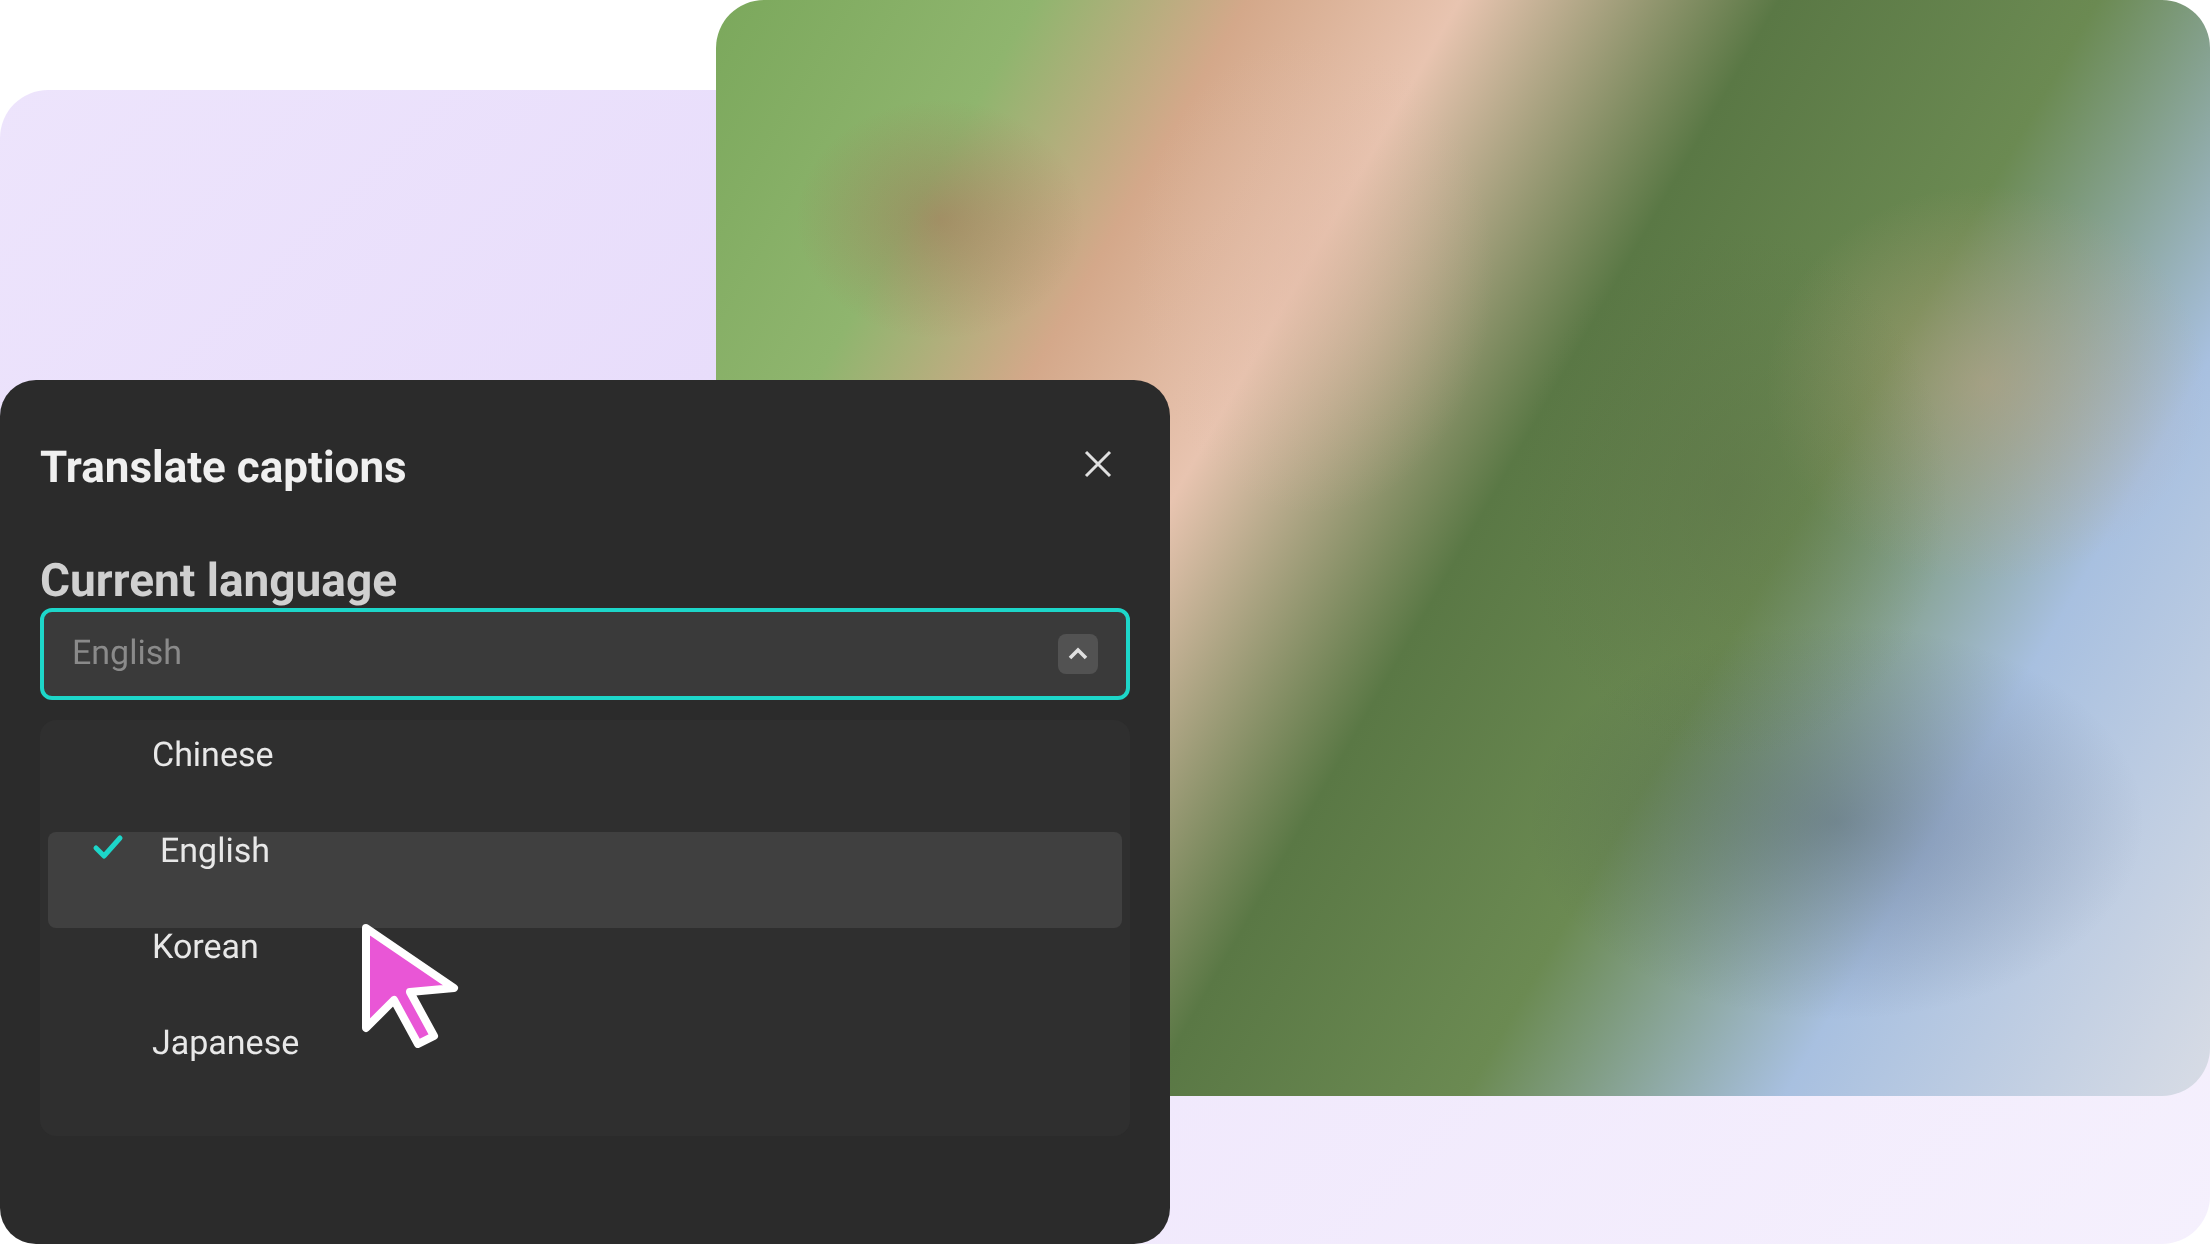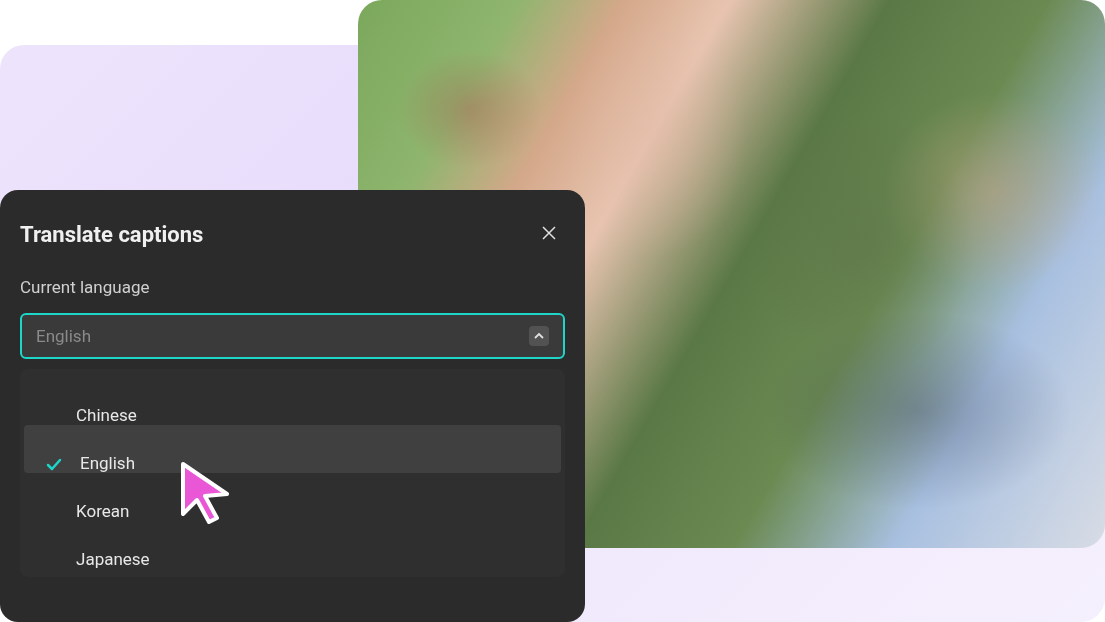--- a/index.html
+++ b/index.html
@@ -51,21 +51,20 @@
       top: 190px;
       width: 585px;
       height: 432px;
       background: #2b2b2b;
       border-radius: 18px;
       padding: 32px 20px 20px 20px;
     }
     .panel-header {
       display: flex;
       justify-content: space-between;
-      align-items: center;
       margin-bottom: 30px;
       padding: 0 4px 0 0;
     }
     .panel-title {
       font-size: 22px;
       font-weight: 700;
       color: #f0f0f0;
     }
     .close-btn {
       width: 24px;
@@ -75,24 +74,23 @@
       justify-content: center;
       cursor: pointer;
       color: #e0e0e0;
     }
     .close-btn svg {
       width: 16px;
       height: 16px;
       stroke: currentColor;
     }
     .label {
-      font-size: 17px;
+      font-size: 23px;
       color: #d0d0d0;
-      margin-bottom: 16px;
-      font-weight: 400;
+      font-weight: 700;
     }
     .select-box {
       width: 100%;
       height: 46px;
       background: #3a3a3a;
       border: 2px solid #1dd6c9;
       border-radius: 6px;
       display: flex;
       align-items: center;
       justify-content: space-between;
@@ -120,21 +118,21 @@
     }
     .dropdown {
       width: 100%;
       background: #2f2f2f;
       border-radius: 8px;
       padding: 8px 0;
     }
     .option {
       height: 48px;
       display: flex;
-      align-items: flex-end;
+      align-items: flex-start;
       padding: 0 20px;
       cursor: pointer;
       font-size: 17px;
       color: #e8e8e8;
       gap: 16px;
     }
     .option.selected {
       background: #404040;
       border-radius: 4px;
       margin: 0 4px;

